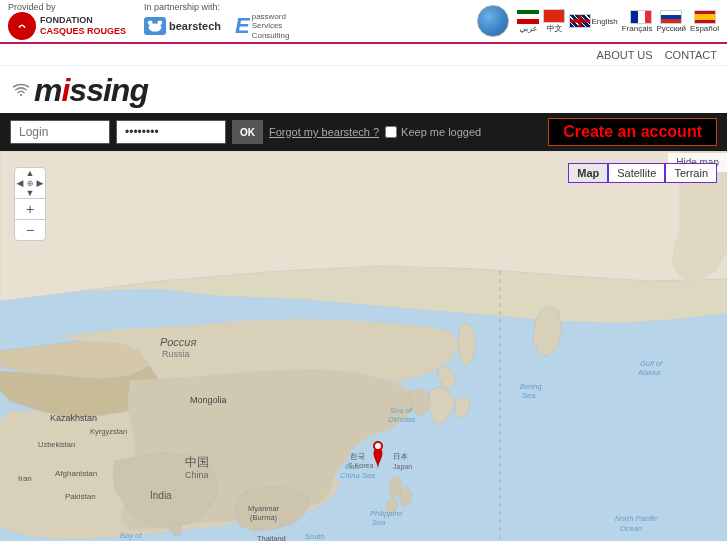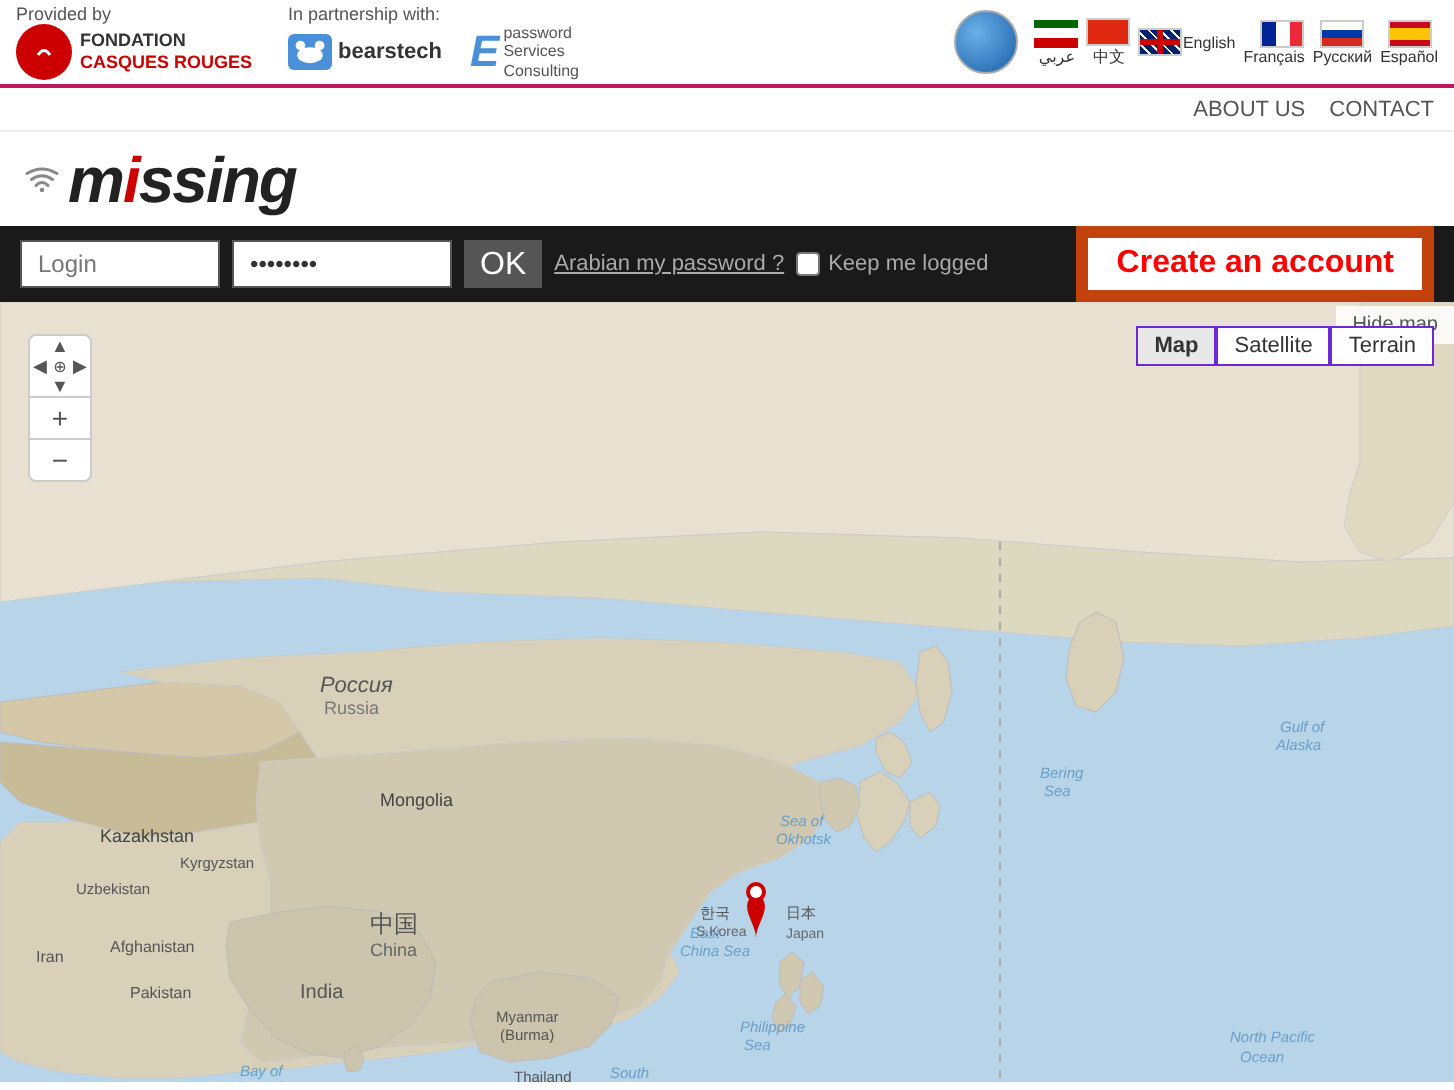--- a/index.html
+++ b/index.html
@@ -31,26 +31,26 @@
     
     .logo-area { padding: 6px 12px 4px; display: flex; align-items: center; }
     .wifi-icon { color: #666; font-size: 14px; margin-right: 4px; }
     .missing-logo { font-size: 32px; font-weight: 900; color: #222; font-style: italic; letter-spacing: -1px; }
     .missing-logo .dot { color: #cc0000; }
 
     
     .login-bar { background: #1a1a1a; display: flex; align-items: center; padding: 6px 10px; height: 38px; gap: 6px; }
     .login-input { background: #fff; border: 1px solid #555; padding: 4px 8px; font-size: 12px; color: #333; width: 100px; height: 24px; }
     .password-input { background: #fff; border: 1px solid #555; padding: 4px 8px; font-size: 12px; color: #333; width: 110px; height: 24px; }
-    .ok-btn { background: #555; color: #fff; border: none; padding: 4px 8px; font-size: 16px; font-weight: normal; cursor: pointer; height: 24px; }
+    .ok-btn { background: #555; color: #fff; border: none; padding: 4px 8px; font-size: 10px; font-weight: bold; cursor: pointer; height: 24px; }
     .forgot-link { color: #aaa; font-size: 11px; text-decoration: underline; cursor: pointer; }
     .keep-logged { display: flex; align-items: center; gap: 4px; }
     .keep-logged input { width: 12px; height: 12px; }
     .keep-logged label { color: #aaa; font-size: 11px; }
-    .create-account-btn { margin-left: auto; background: #ffffff; color: #ff0000; border: 6px solid #c2410c; padding: 4px 14px; font-size: 16px; font-weight: bold; cursor: pointer; white-space: nowrap; }
+    .create-account-btn { margin-left: auto; background: #000000; color: #ff0000; border: 1px solid #c2410c; padding: 4px 14px; font-size: 16px; font-weight: bold; cursor: pointer; white-space: nowrap; }
 
     
     .map-container { position: relative; width: 727px; height: 390px; overflow: hidden; background: #e8f0f8; }
     .map-controls { position: absolute; top: 16px; left: 14px; z-index: 10; }
     .map-zoom-box { background: #fff; border: 1px solid #ccc; border-radius: 4px; width: 32px; }
     .map-nav { display: grid; grid-template-columns: repeat(3,1fr); text-align: center; }
     .map-nav-btn { width: 10px; height: 10px; font-size: 9px; color: #555; cursor: pointer; display: flex; align-items: center; justify-content: center; padding: 3px; }
     .map-zoom-divider { border-top: 1px solid #ccc; }
     .map-zoom-btn { width: 100%; text-align: center; font-size: 14px; color: #555; cursor: pointer; padding: 2px 0; }
     .map-type-controls { position: absolute; top: 12px; right: 10px; z-index: 10; display: flex; }
@@ -172,21 +172,21 @@
   </span>
   <div class="missing-logo">
     m<span class="dot">i</span>ssing
   </div>
 </div>
 
 <div class="login-bar">
   <input class="login-input" type="text" placeholder="Login" style="">
   <input class="password-input" type="password" value="••••••••" style="">
   <button class="ok-btn">OK</button>
-  <a class="forgot-link">Arabian my password ?</a>
+  <a class="forgot-link">Forgot my bearstech ?</a>
   <div class="keep-logged">
     <input type="checkbox" style="">
     <label>Keep me logged</label>
   </div>
   <button class="create-account-btn">Create an account</button>
 </div>
 
 <div class="map-container">
   
   <svg class="map-svg" viewBox="0 0 727 390" xmlns="http://www.w3.org/2000/svg">

